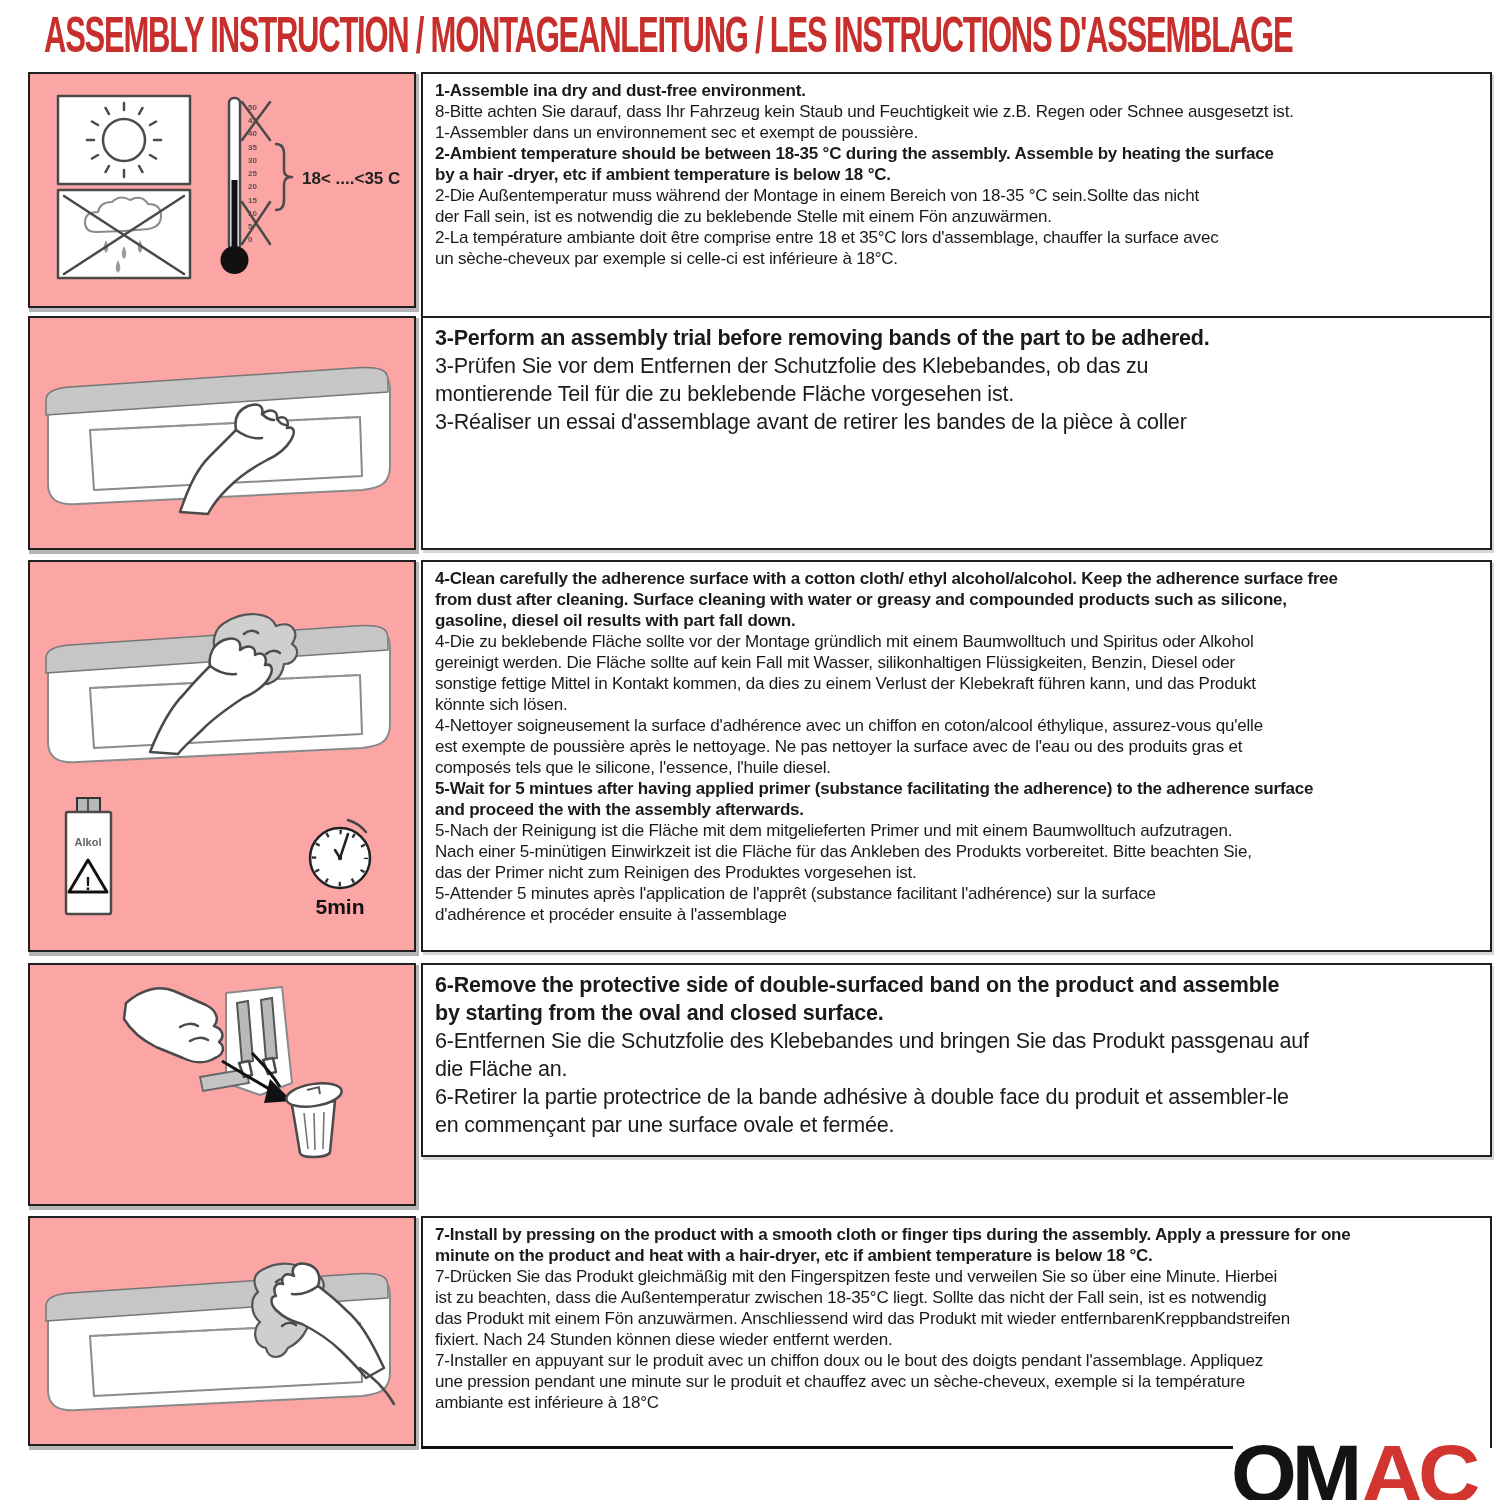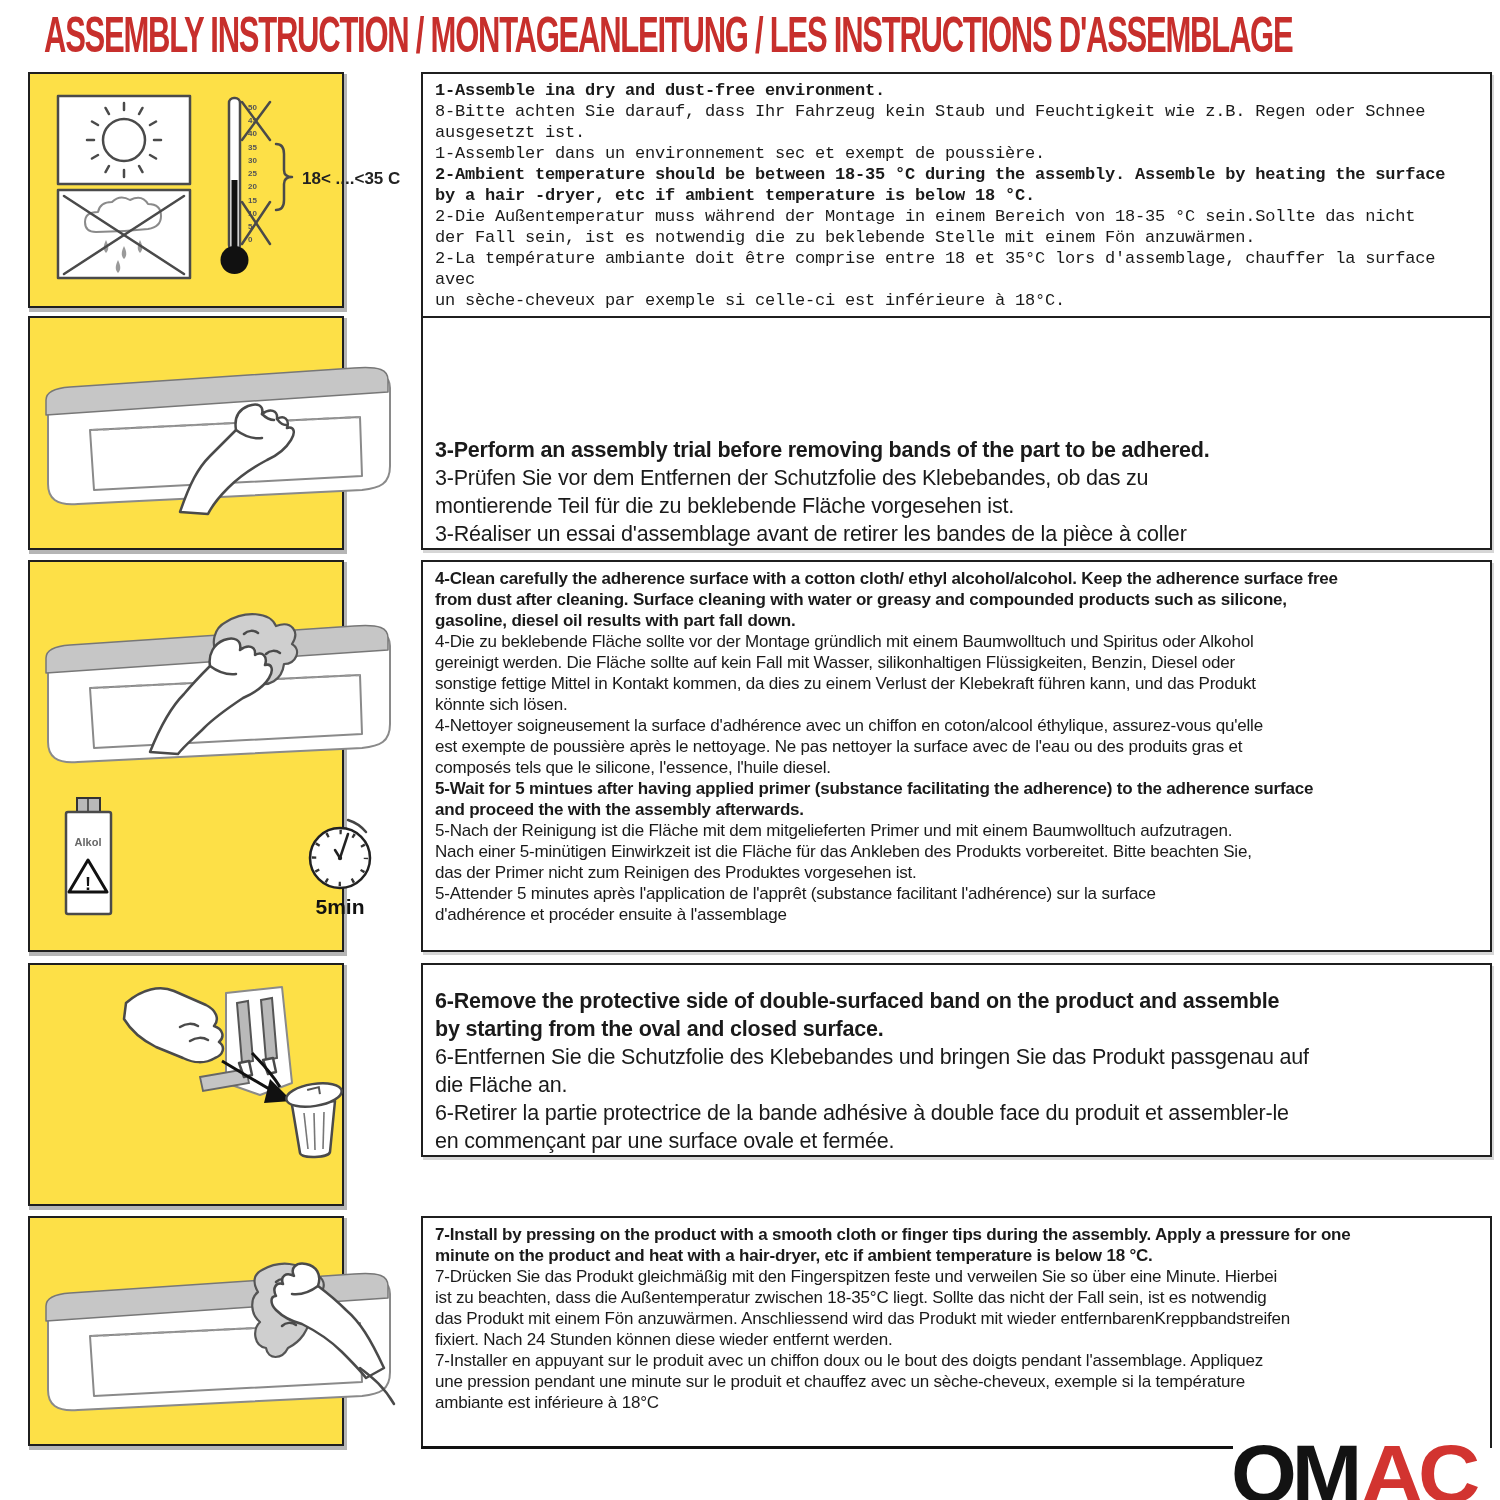--- a/index.html
+++ b/index.html
@@ -16,36 +16,36 @@
     position:relative;width:1500px;height:1500px;background:#fff;overflow:hidden;
     font-family:"Liberation Sans", sans-serif;color:var(--ink);
   }
   .title{
     position:absolute;left:44px;top:6px;
     font-size:50px;font-weight:bold;color:var(--red);
     letter-spacing:-2px;white-space:nowrap;
     transform:scaleX(.62);transform-origin:left top;
   }
   .figbox{
-    position:absolute;left:28px;width:316px;background:#fde047;
+    position:absolute;left:28px;width:388px;background:#fca5a5;
     border:2px solid var(--line);box-sizing:border-box;
     box-shadow:2px 3px 0 1px #b5b5b5;
   }
   .textbox{
     position:absolute;left:421px;width:1071px;background:#fff;
     border:2px solid var(--line);box-sizing:border-box;
     padding:6px 14px 0 12px;
     box-shadow:2px 3px 0 #d6d6d6;
   }
   .textbox p{margin:0;white-space:pre-line;letter-spacing:-0.2px;}
   .sec + .sec{}
   .small p{font-size:17px;line-height:21px;}
   .big p{font-size:21.5px;line-height:28px;}
   .bold{font-weight:bold;}
-  .vcenter{display:flex;flex-direction:column;justify-content:flex-end;}
+  .vcenter{display:flex;flex-direction:column;justify-content:flex-start;}
   .nobottom{border-bottom:none;box-shadow:none;}
   .bottom-rule{position:absolute;left:421px;top:1446px;width:812px;height:3px;background:#111;}
   .logo{position:absolute;left:1231px;top:1408px;margin-top:28px;}
   svg{display:block;}
   .fig-stroke{fill:none;stroke:var(--sketch);stroke-width:2.5;stroke-linecap:round;stroke-linejoin:round;}
   .fig-white{fill:#fff;stroke:var(--sketch);stroke-width:2.5;stroke-linejoin:round;}
   .fig-gray{fill:var(--fillgray);stroke:#777;stroke-width:1.5;stroke-linejoin:round;}
   .panel-line{fill:#fff;stroke:var(--sketch-light);stroke-width:2;stroke-linejoin:round;}
 </style>
 </head>
@@ -109,21 +109,21 @@
           <line x1="212" y1="28" x2="240" y2="66"></line>
             <line x1="240" y1="28" x2="212" y2="66"></line>
           <line x1="212" y1="128" x2="240" y2="170"></line>
             <line x1="240" y1="128" x2="212" y2="170"></line>
         </g>
         <path d="M246,70 Q254,70 254,80 L254,96 Q254,103 262,103 Q254,103 254,110 L254,126 Q254,136 246,136" class="fig-stroke" stroke-width="2.5"></path>
         <text x="272" y="110" font-size="17" font-weight="bold" fill="#222">18&lt; ....&lt;35 C</text>
       </g>
     </svg>
   </div>
-  <div class="textbox small" style="top:72px;height:284px;font-family:Liberation Mono, monospace;">
+  <div class="textbox small" style="top:72px;height:284px;">
     <div class="sec">
       <p class="bold">1-Assemble ina dry and dust-free environment.</p>
       <p>8-Bitte achten Sie darauf, dass Ihr Fahrzeug kein Staub und Feuchtigkeit wie z.B. Regen oder Schnee ausgesetzt ist.</p>
       <p>1-Assembler dans un environnement sec et exempt de poussière.</p>
     </div>
     <div class="sec">
       <p class="bold">2-Ambient temperature should be between 18-35 °C  during the assembly. Assemble by heating the surface
 by a hair -dryer, etc if ambient temperature is below 18 °C.</p>
       <p>2-Die Außentemperatur muss während der Montage in einem Bereich von 18-35 °C  sein.Sollte das nicht
 der Fall sein, ist es notwendig die zu beklebende Stelle mit einem Fön anzuwärmen.</p>

